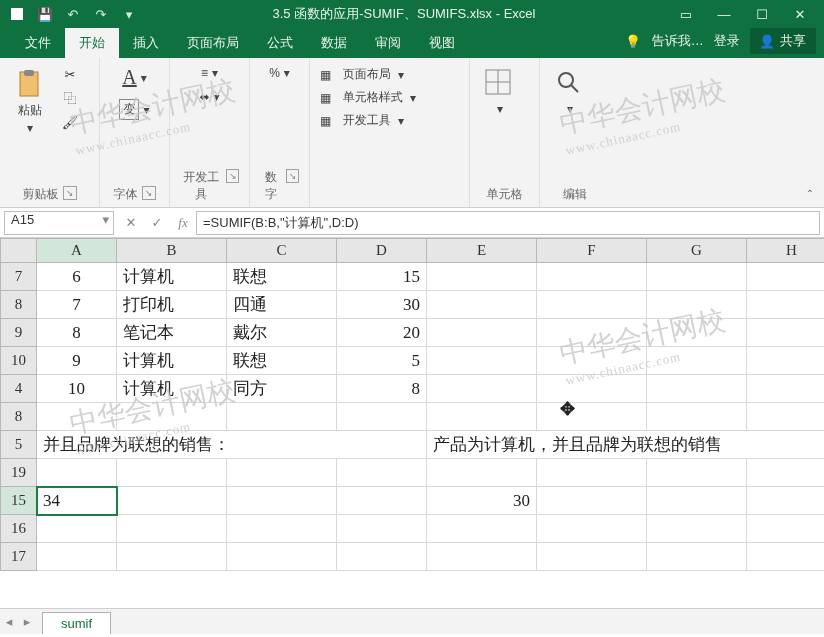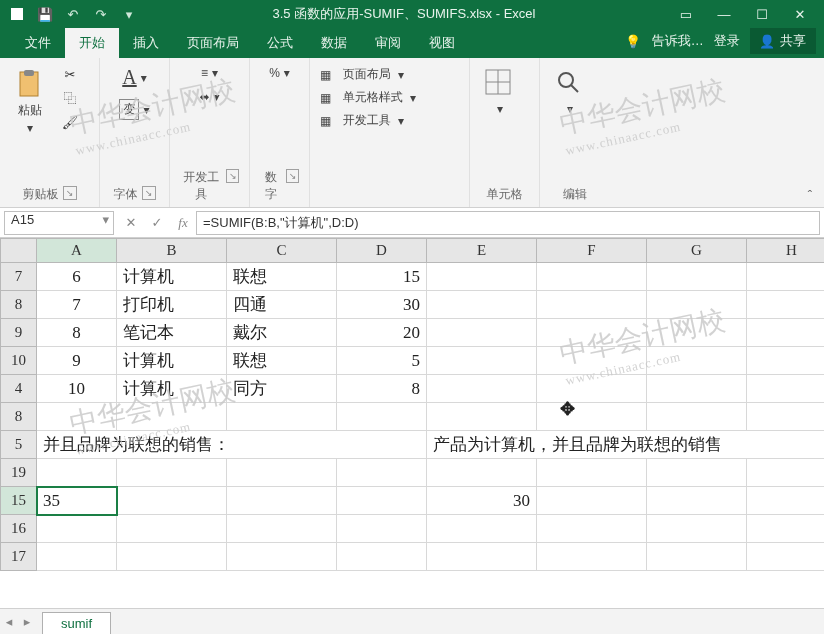--- a/index.html
+++ b/index.html
@@ -322,21 +322,21 @@
           <td class="cell left"></td>
           <td class="cell left"></td>
           <td class="cell right"></td>
           <td class="cell right"></td>
           <td class="cell"></td>
           <td class="cell"></td>
           <td class="cell"></td>
         </tr>
         <tr>
           <td class="rowhdr selrow">15</td>
-          <td class="cell left selected">35</td>
+          <td class="cell left selected">34</td>
           <td class="cell left"></td>
           <td class="cell left"></td>
           <td class="cell right"></td>
           <td class="cell right">30</td>
           <td class="cell"></td>
           <td class="cell"></td>
           <td class="cell"></td>
         </tr>
         <tr>
           <td class="rowhdr">16</td>

